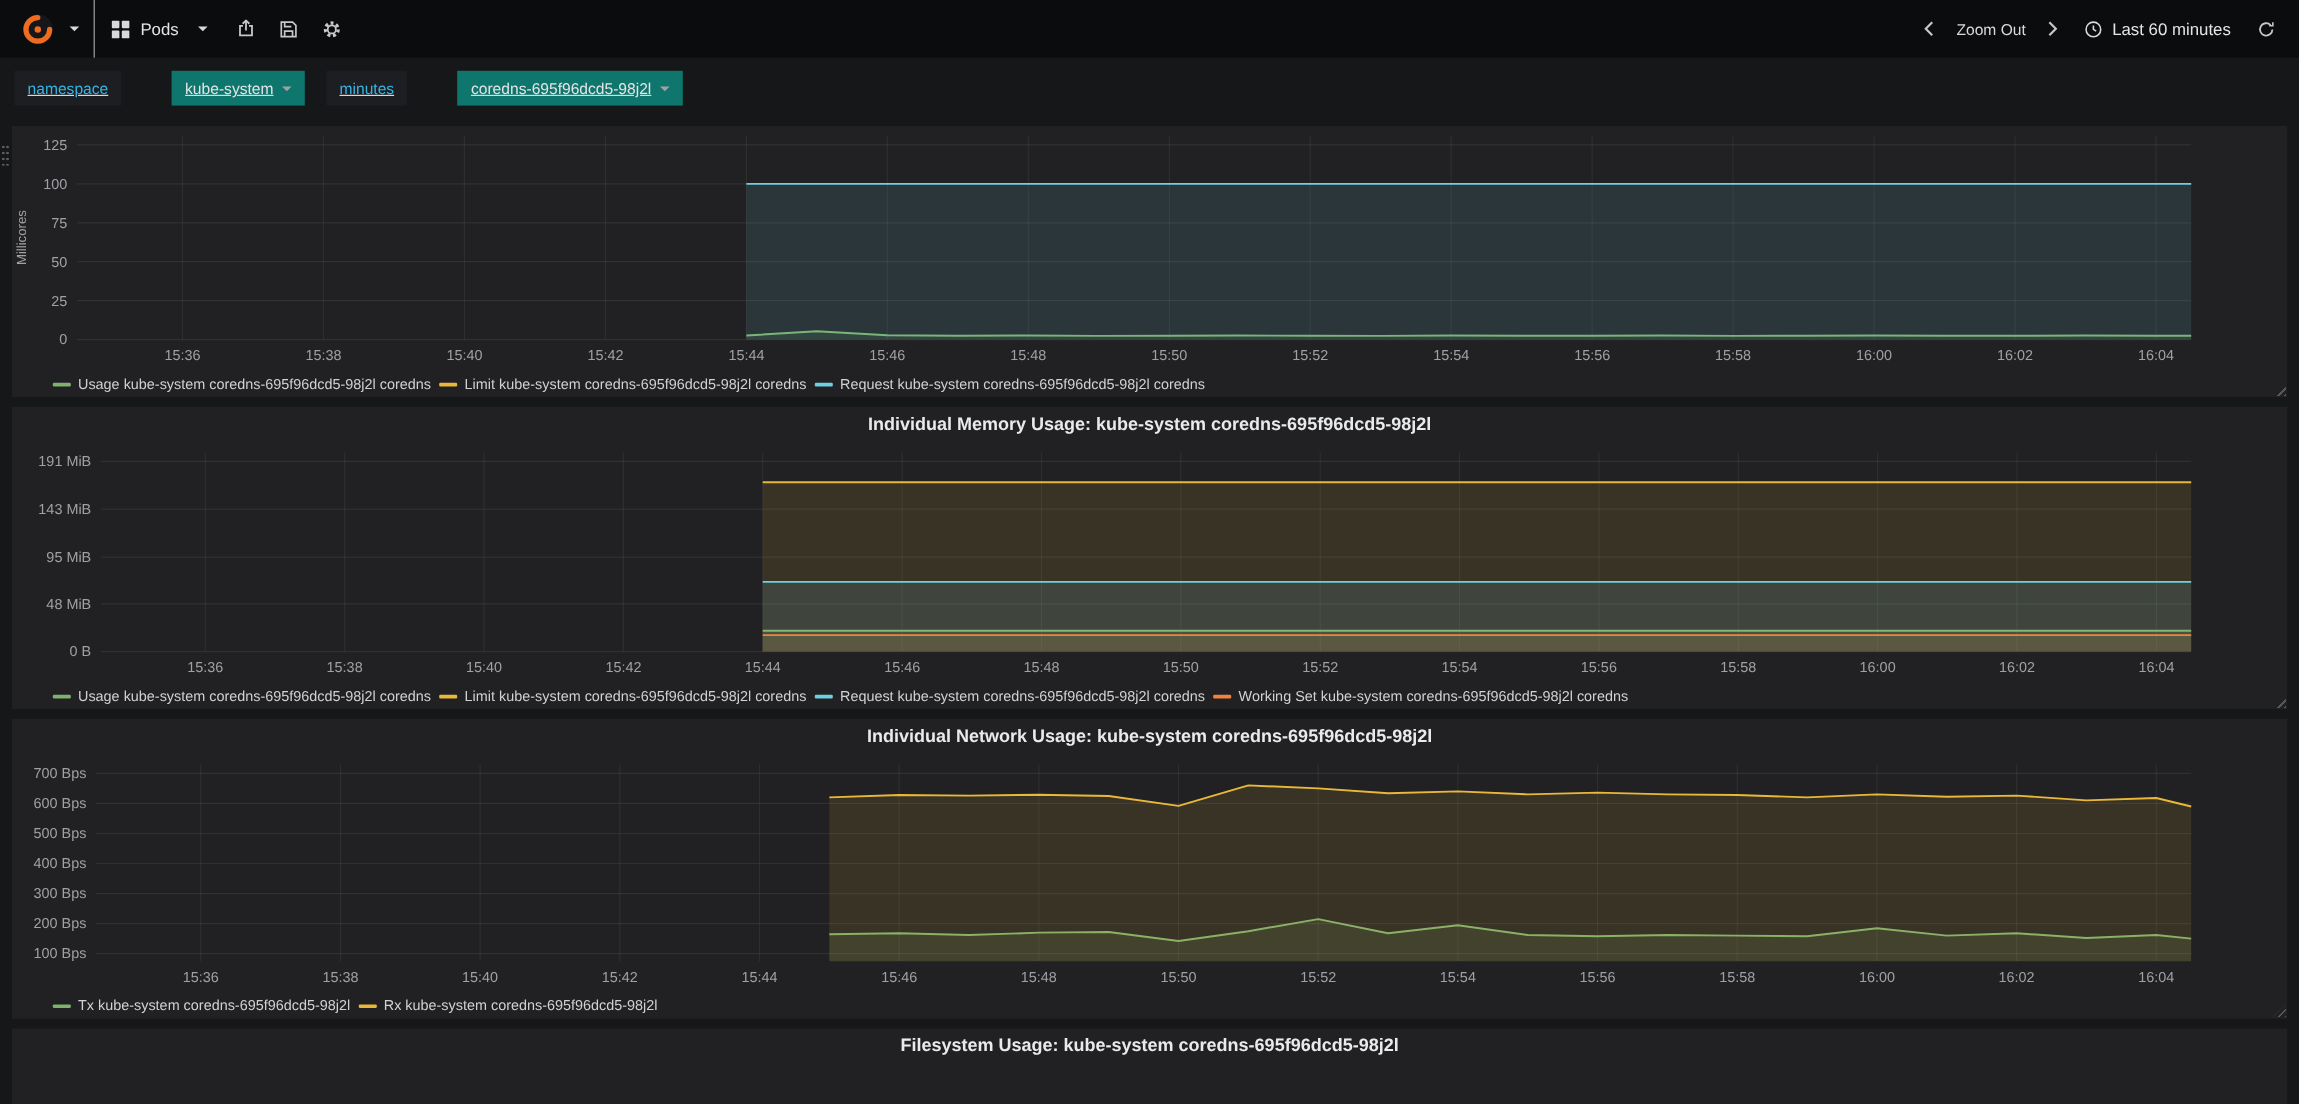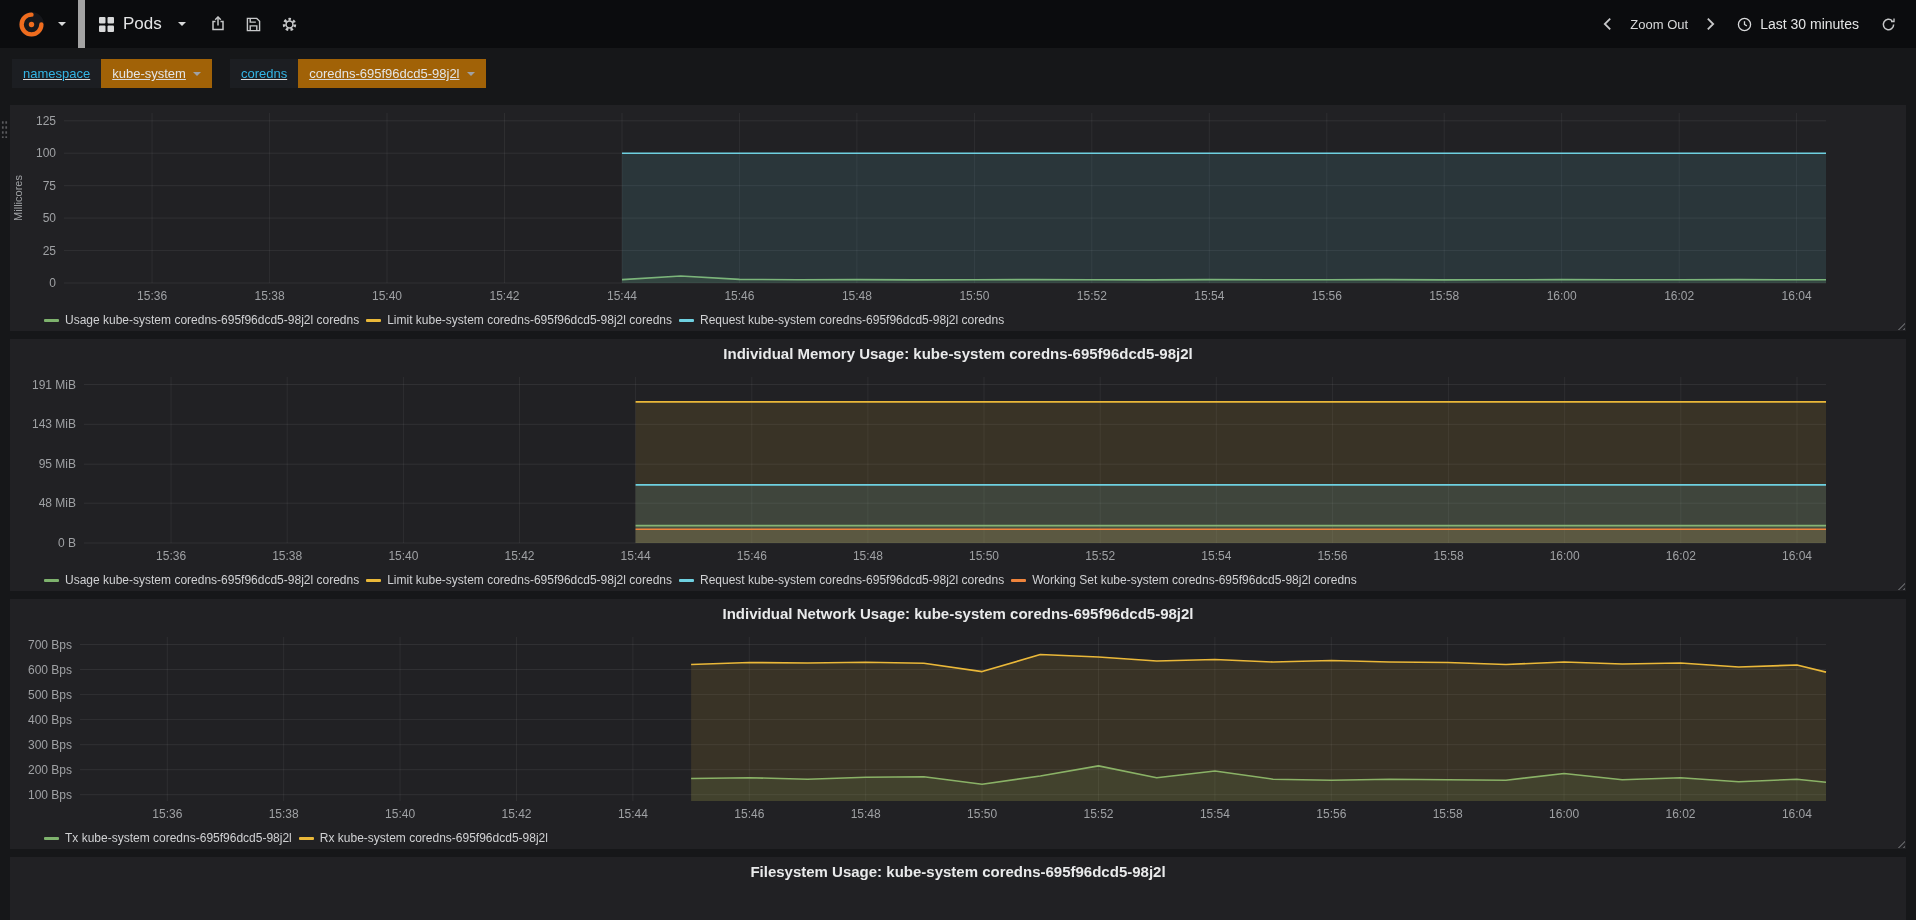--- a/index.html
+++ b/index.html
@@ -6,33 +6,33 @@
   html,body{margin:0;padding:0;}
   body{
     width:1916px;height:920px;overflow:hidden;
     background:#161719;color:#d8d9da;
     font-family:"Liberation Sans",sans-serif;
   }
   
   .navbar{height:48px;background:#0b0c0e;display:flex;align-items:center;padding:0 10px;}
   .logo-btn{display:flex;align-items:center;gap:6px;padding:0 8px;height:48px;cursor:pointer;}
   .dash-picker{display:flex;align-items:center;gap:9px;padding:0 14px;height:48px;cursor:pointer;
-    font-size:17px;color:#e4e5e6;border-left:7px solid #a3a3a3;margin-left:4px;}
+    font-size:14px;color:#e4e5e6;border-left:1px solid #a3a3a3;margin-left:4px;}
   .nav-icon-btn{padding:0 10px;height:48px;display:flex;align-items:center;cursor:pointer;}
   .nav-right{margin-left:auto;display:flex;align-items:center;}
   .zoom-out{font-size:13px;color:#d8d9da;padding:0 8px;cursor:pointer;}
   .time-btn{display:flex;align-items:center;gap:8px;font-size:14px;padding:0 12px;cursor:pointer;color:#e4e5e6;}
   .caret{display:inline-block;width:0;height:0;border-left:4px solid transparent;
     border-right:4px solid transparent;border-top:4px solid #9fa1a4;margin-left:7px;vertical-align:middle;}
   .caret-light{border-top-color:#d8d9da;}
   
   .submenu{display:flex;gap:18px;padding:11px 12px;text-decoration:underline;}
   .variable{display:flex;align-items:stretch;font-size:13px;}
   .var-label{background:#1c1e22;color:#33b5e5;padding:7px 11px;display:flex;align-items:center;}
-  .var-value{background:#a16207;color:#e3e4e5;padding:7px 11px;cursor:pointer;display:flex;align-items:center;}
+  .var-value{background:#0f766e;color:#e3e4e5;padding:7px 11px;cursor:pointer;display:flex;align-items:center;margin-left:42px;}
   
   .dash{padding:6px 10px;}
   .panel{position:relative;background:#212124;margin-bottom:8px;}
   .panel-title{height:30px;line-height:30px;text-align:center;font-size:15px;font-weight:bold;
     color:#e9eaeb;cursor:pointer;white-space:nowrap;overflow:hidden;}
   svg.chart{display:block;width:100%;font-family:"Liberation Sans",sans-serif;}
   .chart-cpu{height:200px;}
   .chart-mem{height:196px;}
   .chart-net{height:194px;}
   .chart-fs{height:100px;}
@@ -100,41 +100,41 @@
     <div class="nav-icon-btn">
       <svg width="9" height="14" viewBox="0 0 10 14">
         <path d="M2 1 8 7l-6 6" stroke="#c7c8c9" stroke-width="2" fill="none"></path>
       </svg>
     </div>
     <div class="time-btn">
       <svg width="15" height="15" viewBox="0 0 16 16">
         <circle cx="8" cy="8" r="6.5" stroke="#d8d9da" fill="none" stroke-width="1.4"></circle>
         <path d="M8 4.5V8l2.5 1.5" stroke="#d8d9da" stroke-width="1.4" fill="none"></path>
       </svg>
-      <span>Last 30 minutes</span>
+      <span>Last 60 minutes</span>
     </div>
     <div class="nav-icon-btn">
       <svg width="15" height="15" viewBox="0 0 16 16" fill="none" stroke="#c7c8c9" stroke-width="1.6">
         <path d="M13.5 8a5.5 5.5 0 1 1-1.6-3.9"></path>
           <path d="M13.9 1.6v3.2h-3.2" stroke-width="1.4"></path>
       </svg>
     </div>
   </div>
 </div>
 
 <div class="submenu">
   <div class="variable">
     <span class="var-label">namespace</span>
     <span class="var-value">
       <span>kube-system</span>
       <i class="caret"></i>
     </span>
   </div>
   <div class="variable">
-    <span class="var-label">coredns</span>
+    <span class="var-label">minutes</span>
     <span class="var-value">
       <span>coredns-695f96dcd5-98j2l</span>
       <i class="caret"></i>
     </span>
   </div>
 </div>
 
 <div class="row-drag"></div>
 
 <div class="dash">

